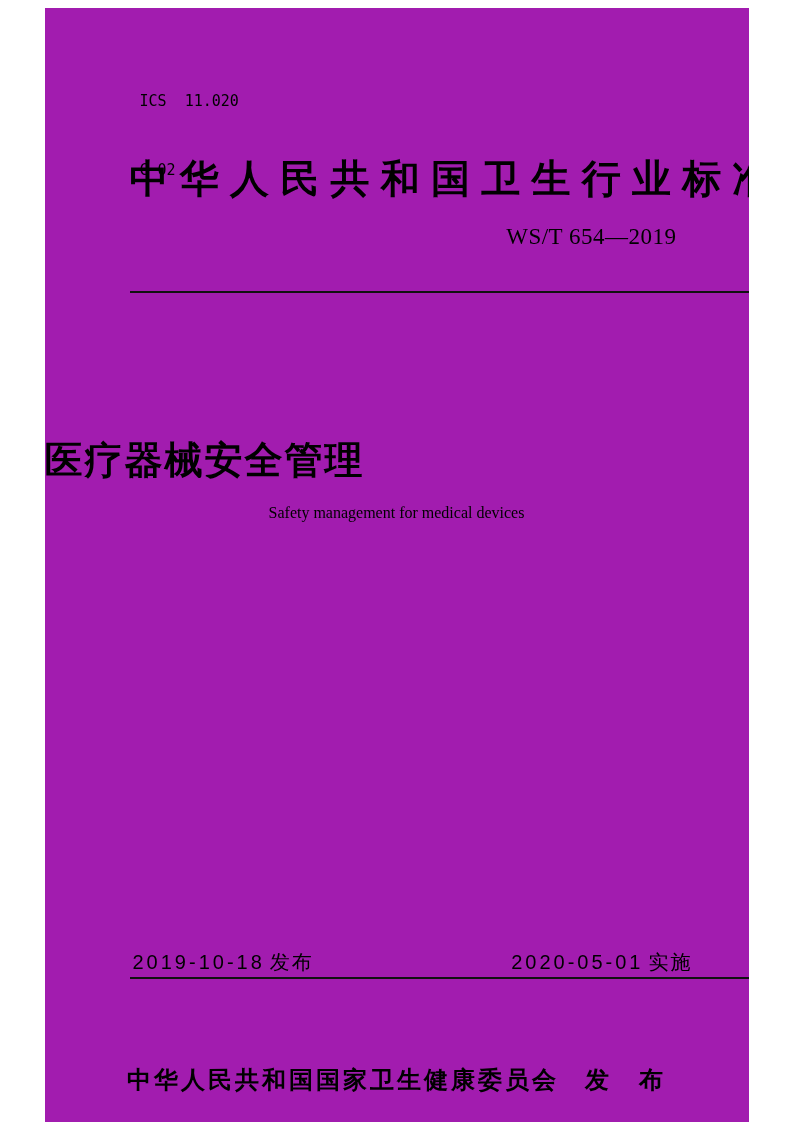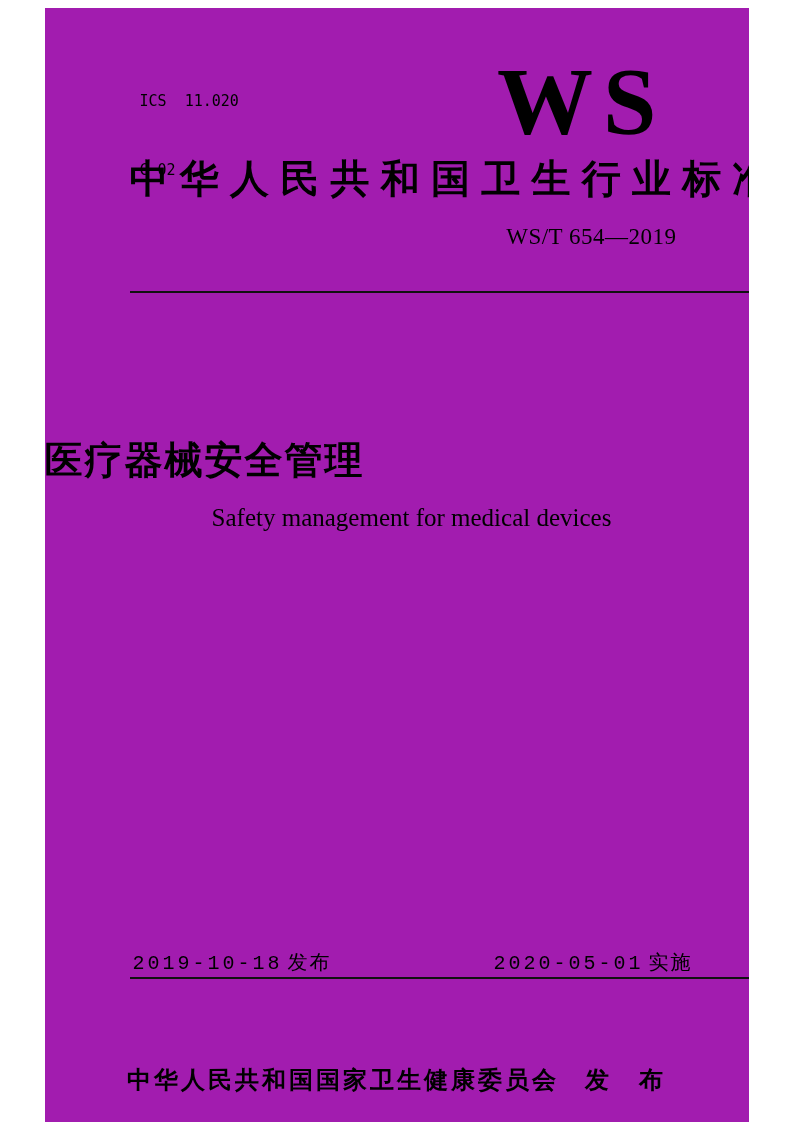--- a/index.html
+++ b/index.html
@@ -43,33 +43,33 @@
   }
   .rule-top { top:283px; }
   .rule-bottom { top:969px; }
   .title-zh {
     position:absolute; top:427px; left:0; width:100%;
     text-align:left;
     font-family:"Liberation Sans", sans-serif;
     font-weight:bold; font-size:38px; letter-spacing:2px;
   }
   .title-en {
-    position:absolute; top:496px; left:15px; width:100%;
+    position:absolute; top:496px; left:0; width:100%;
     text-align:center;
     font-family:"Liberation Serif", serif;
-    font-size:25px;
+    font-size:16px;
   }
   .dates-row {
     position:absolute; top:941px; left:88px; right:56px;
     display:flex; justify-content:space-between; align-items:baseline;
     font-size:20px;
   }
   .date-pair { white-space:nowrap; }
   .date-num {
-    font-family:Liberation Mono, monospace;
+    font-family:Liberation Sans, sans-serif;
     letter-spacing:3px;
   }
   .date-label {
     font-family:"Liberation Sans", sans-serif;
     font-size:20px; margin-left:5px; letter-spacing:2px;
   }
   .publisher-row {
     position:absolute; top:1056px; left:0; width:100%;
     text-align:center;
     font-family:"Liberation Sans", sans-serif;
@@ -81,21 +81,20 @@
 </head>
 <body>
 
 <div class="page">
 
   <div class="ics-block">
     <div>ICS  11.020</div>
     <div>C 02</div>
   </div>
 
-  <div class="ws-logo">WS</div>
 
   <div class="standard-type">中华人民共和国卫生行业标准</div>
 
   <div class="standard-number">WS/T 654—2019</div>
 
   <div class="rule rule-top"></div>
 
   <div class="title-zh">医疗器械安全管理</div>
 
   <div class="title-en">Safety management for medical devices</div>

